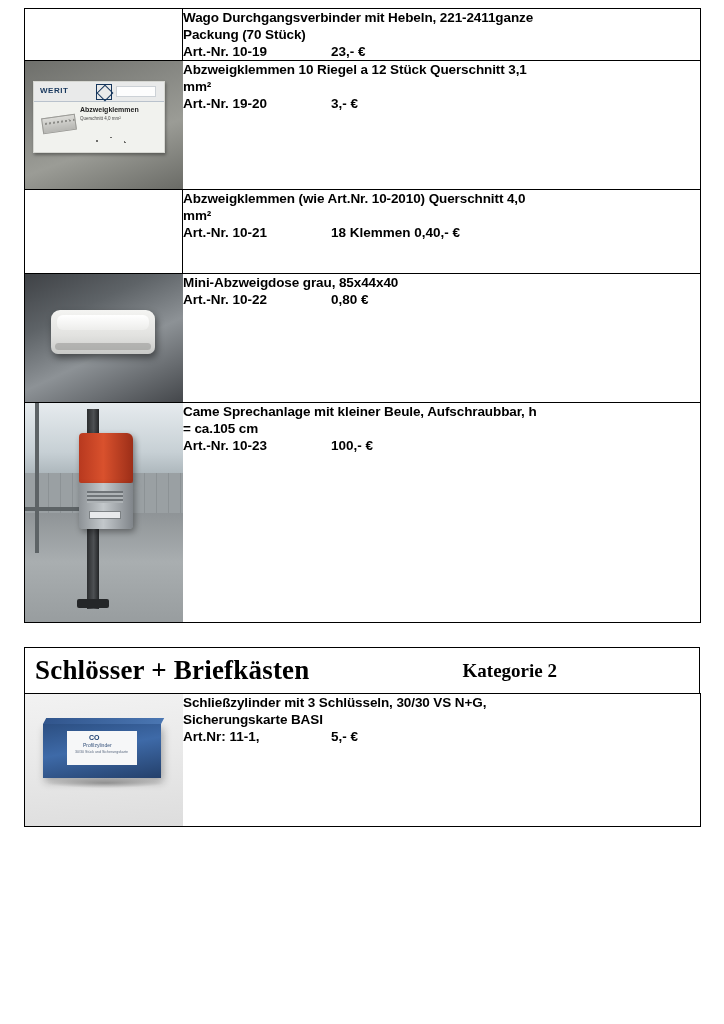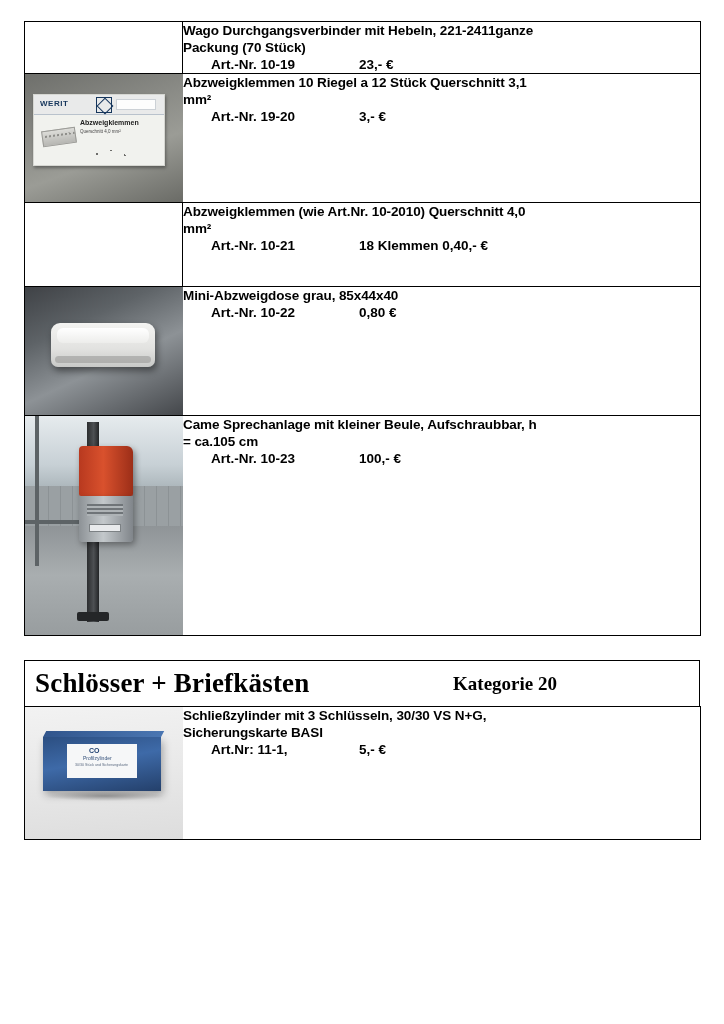--- a/index.html
+++ b/index.html
@@ -12,21 +12,21 @@
     width: 724px;
     height: 1024px;
     font-family: "Liberation Sans", sans-serif;
     color: #000000;
     overflow: hidden;
   }
   .page {
     position: relative;
     width: 724px;
     height: 1024px;
-    padding: 21px 24px 0 24px;
+    padding: 8px 24px 0 24px;
   }
 
   
   table.catalog {
     width: 676px;
     border-collapse: collapse;
     table-layout: fixed;
   }
   table.catalog td {
     border: 1px solid #000000;
@@ -48,21 +48,21 @@
     font-size: 13.5px;
     line-height: 17px;
     letter-spacing: -0.1px;
   }
   .art-row {
     font-weight: bold;
     font-size: 13.5px;
     line-height: 17px;
     display: flex;
   }
-  .art-row .art-no { flex: 0 0 148px; margin-left: 28px; }
+  .art-row .art-no { flex: 0 0 148px; }
   .art-row .art-price { flex: 1 1 auto; }
 
   
   .photo {
     position: relative;
     width: 158px;
     overflow: hidden;
     display: block;
   }
 
@@ -401,21 +401,21 @@
           <span class="art-no">Art.-Nr. 10-23</span>
           <span class="art-price">100,- €</span>
         </div>
       </td>
     </tr>
   </tbody>
     </table>
 
   <div class="cat-banner">
     <div class="cat-title">Schlösser + Briefkästen</div>
-    <div class="cat-num">Kategorie 20</div>
+    <div class="cat-num">Kategorie 2</div>
   </div>
 
   <table class="catalog second">
     <tbody>
         <tr>
       <td class="img-cell">
         <div class="photo ph-cyl">
           <div class="cbox">
             <div class="top-face"></div>
             <div class="white-label">

